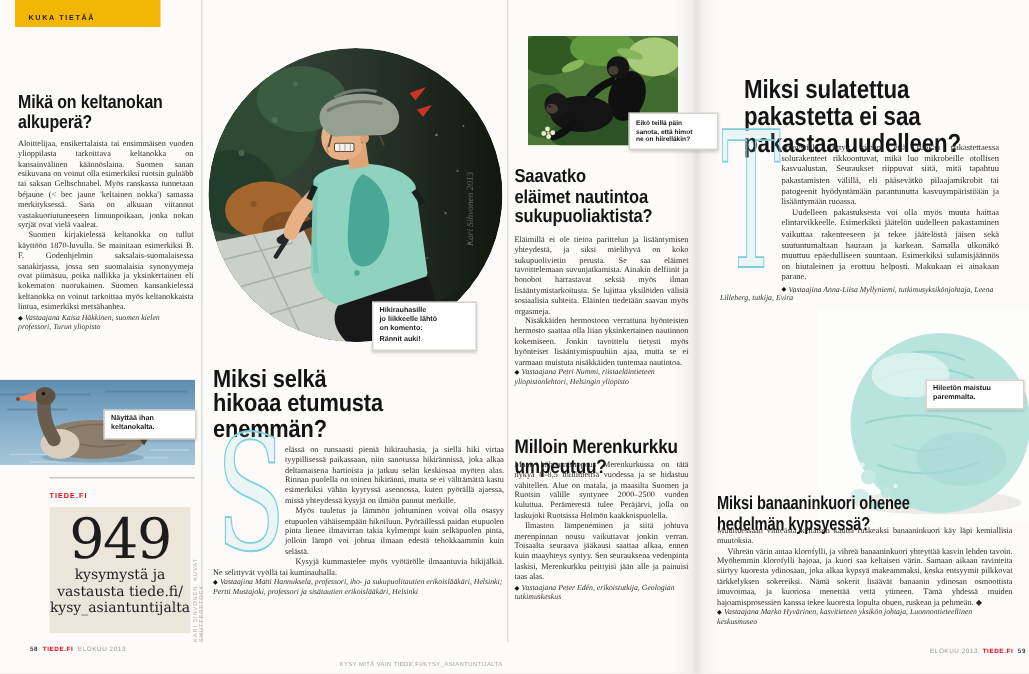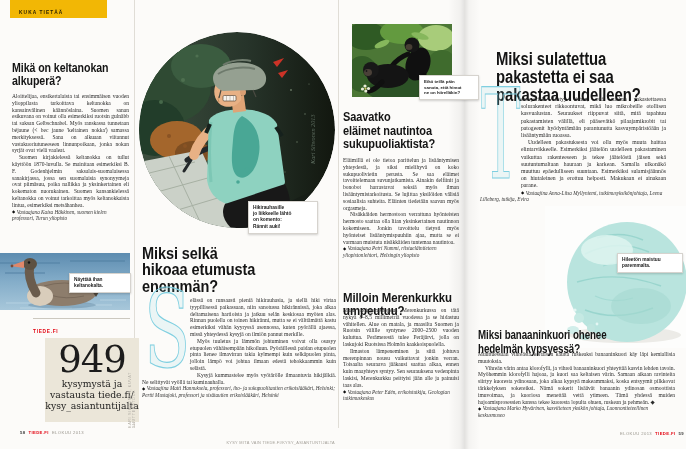--- a/index.html
+++ b/index.html
@@ -42,21 +42,21 @@
   .cap{position:absolute;background:#fff;border:1px solid rgba(180,175,165,.55);
        box-shadow:0 1px 2px rgba(0,0,0,.18);padding:3px 4px;
        font:700 4.8px/6.2px "Liberation Sans",sans-serif;color:#1a1a1a;white-space:pre-line;}
   .cap-bonobo{font-size:4.4px;line-height:5.7px;}
   
   .fig{position:absolute;overflow:hidden;}
   .fig-cyclist{border-radius:50%;}
   
   .promo-label{position:absolute;left:33px;top:329px;font:700 4.8px "Liberation Sans",sans-serif;
                color:#e30613;letter-spacing:.7px;}
-  .promo{position:absolute;left:33px;top:338px;width:94px;height:84px;background:#ebe6d9;text-align:center;margin-left:12px;}
+  .promo{position:absolute;left:33px;top:338px;width:94px;height:84px;background:#ebe6d9;text-align:center;}
   .promo .num{margin-top:2px;font:400 37px/39px "DejaVu Serif",serif;color:#1c1c1c;letter-spacing:-1px;}
   .promo .lines{font:400 9.3px/10.8px "DejaVu Serif",serif;color:#1c1c1c;white-space:pre-line;}
   
   .foot{position:absolute;font:400 4.2px "Liberation Sans",sans-serif;color:#9a968e;letter-spacing:.4px;}
   .foot .pg{font-weight:700;color:#3a3a3a;}
   .foot .brand{font-weight:700;color:#e30613;}
   .foot span{margin-right:3px;}
   .tagline{position:absolute;left:180px;top:440px;width:155px;text-align:right;
            font:400 3.9px "Liberation Sans",sans-serif;color:#a5a19a;letter-spacing:.3px;}
   .vcredit{position:absolute;left:128px;top:344px;height:84px;

